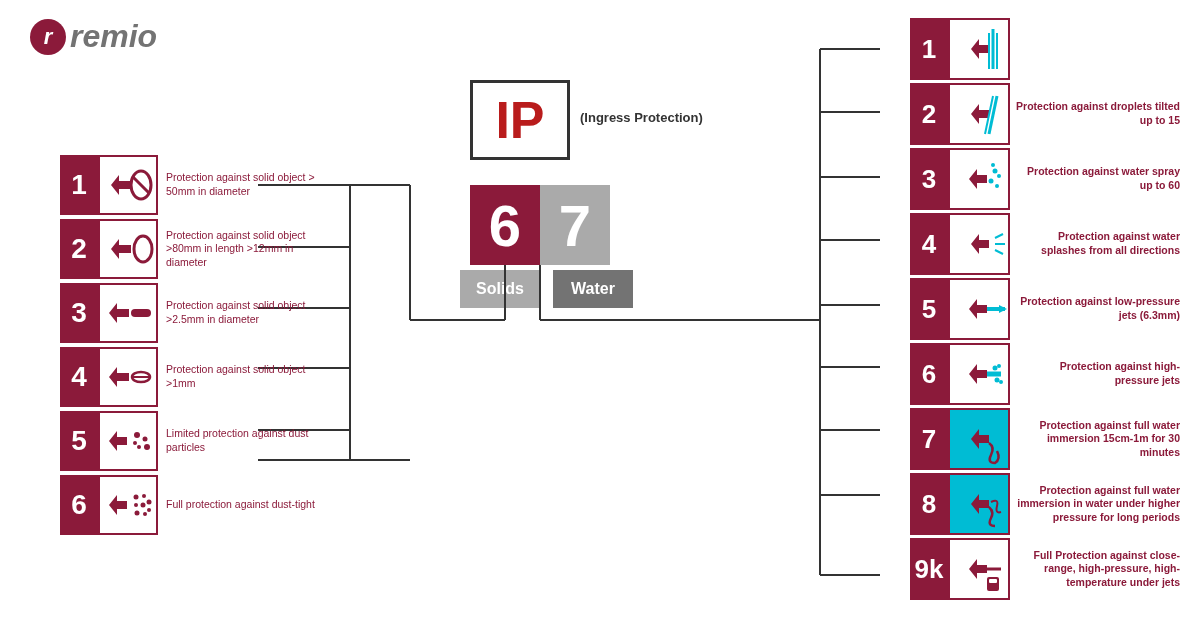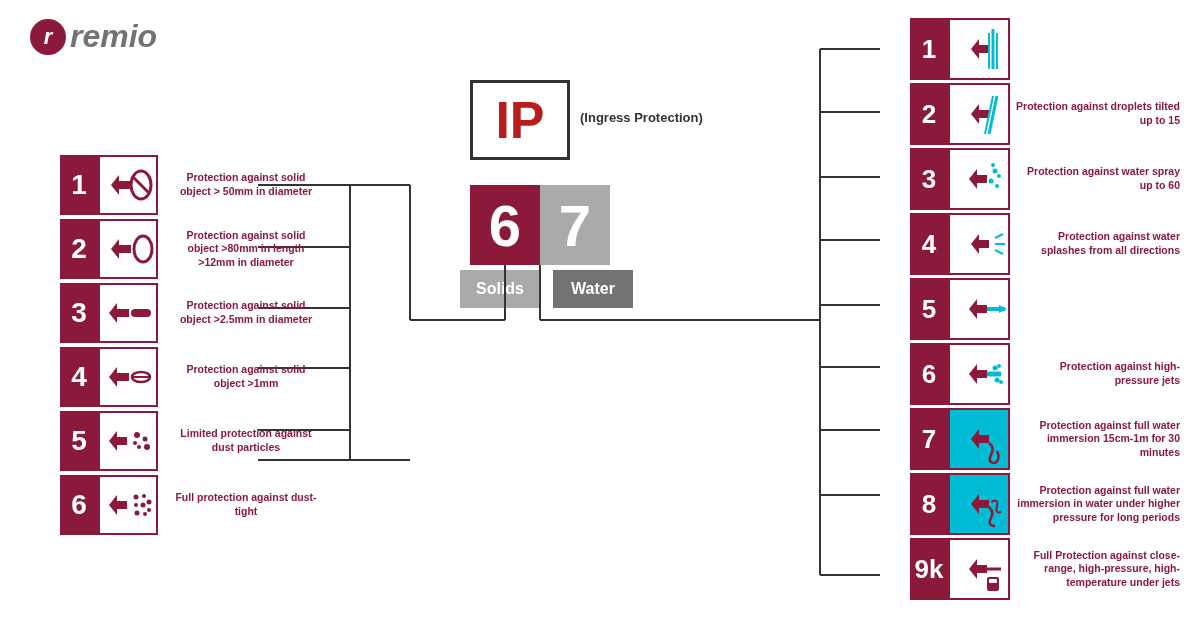--- a/index.html
+++ b/index.html
@@ -160,24 +160,24 @@
       border: 2px solid #8b1a3a;
       display: flex;
       align-items: center;
       justify-content: center;
       background: #fff;
       flex-shrink: 0;
     }
     .row-desc {
       width: 160px;
       font-size: 10.5px;
-      font-weight: bold;
+      font-weight: normal;
       color: #8b1a3a;
-      text-align: center;
-      padding-left: 16px;
+      text-align: left;
+      padding-left: 8px;
       line-height: 1.3;
     }
 
     
     .right-section {
       position: absolute;
       top: 18px;
       right: 20px;
       display: flex;
       flex-direction: column;
@@ -426,20 +426,21 @@
 
   <div class="right-row">
     <div class="right-num">5</div>
     <div class="right-icon">
       <svg width="56" height="56" viewBox="0 0 56 56">
         <polygon points="18,28 26,18 26,24 36,24 36,32 26,32 26,38" fill="#8b1a3a"></polygon>
         <line x1="36" y1="28" x2="54" y2="28" stroke="#00bcd4" stroke-width="4"></line>
         <polygon points="48,24 56,28 48,32" fill="#00bcd4"></polygon>
       </svg>
     </div>
+    <div class="right-desc">Protection against low-pressure jets (6.3mm)</div>
   </div>
 
   <div class="right-row">
     <div class="right-num">6</div>
     <div class="right-icon">
       <svg width="56" height="56" viewBox="0 0 56 56">
         <polygon points="18,28 26,18 26,24 36,24 36,32 26,32 26,38" fill="#8b1a3a"></polygon>
         <line x1="36" y1="28" x2="50" y2="28" stroke="#00bcd4" stroke-width="5"></line>
         <circle cx="44" cy="22" r="2.5" fill="#00bcd4"></circle>
         <circle cx="48" cy="20" r="2" fill="#00bcd4"></circle>

